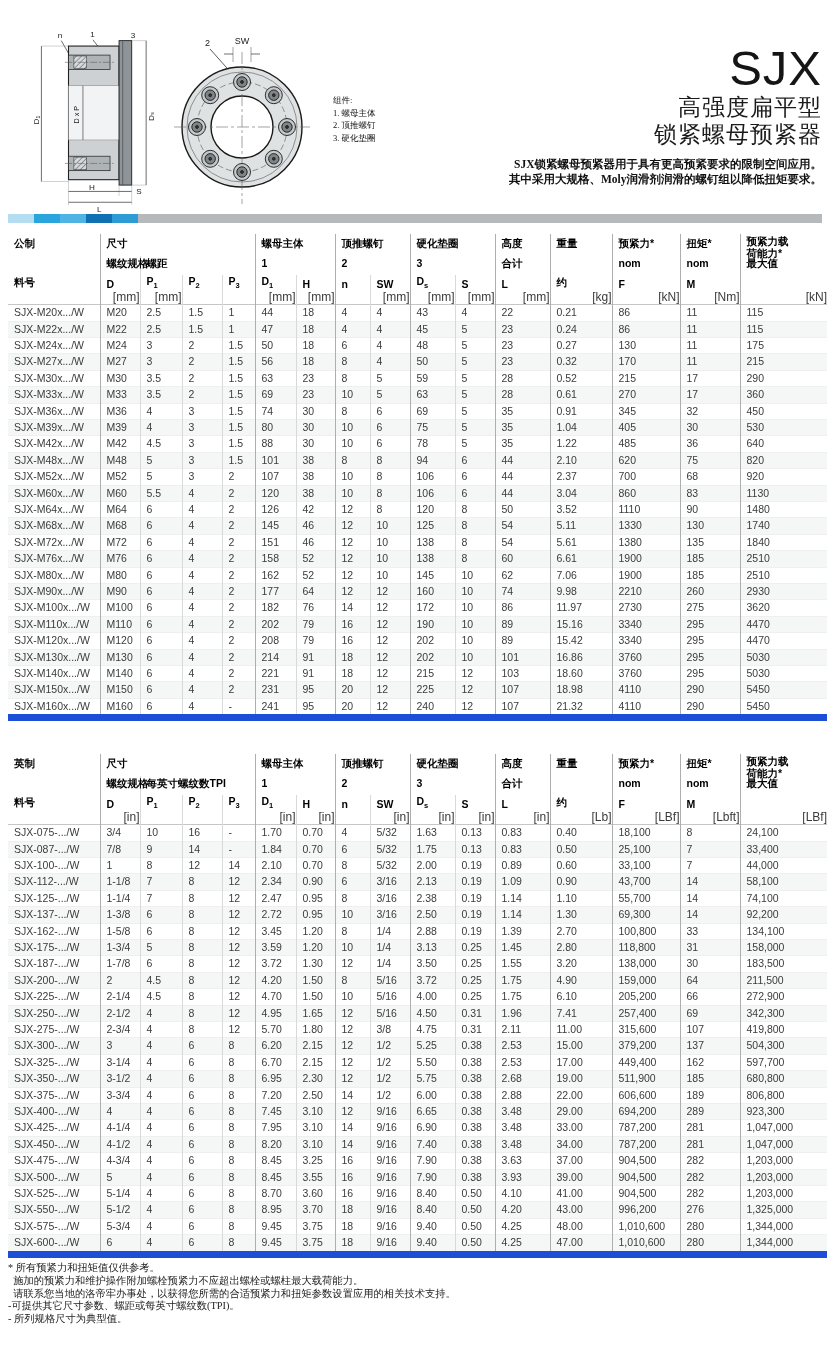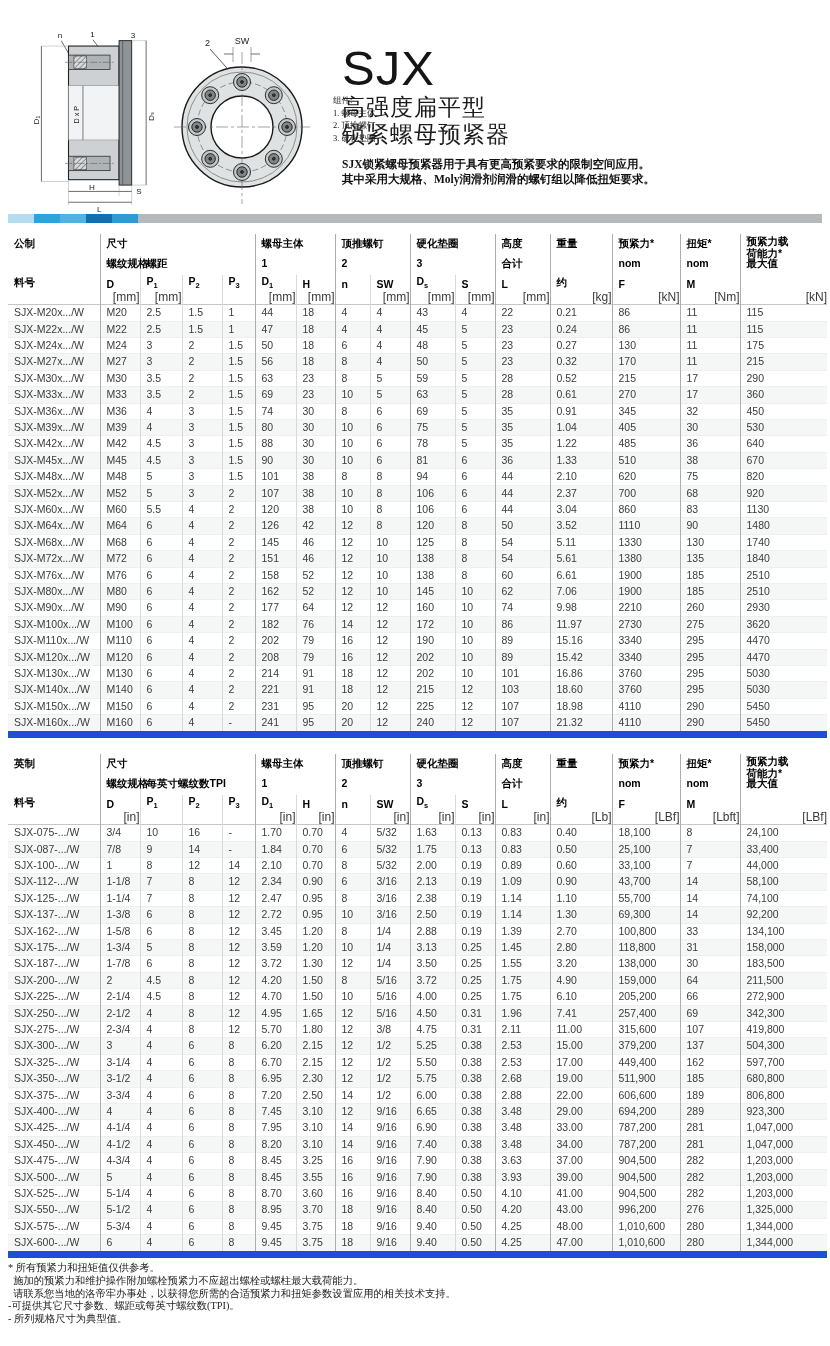--- a/index.html
+++ b/index.html
@@ -6,21 +6,21 @@
   body{width:830px;height:1346px;position:relative;font-family:"Liberation Sans","DejaVu Sans",sans-serif;color:#1a1a1a;overflow:hidden;}
   #page{position:absolute;inset:0;background:#fff;}
 
   
   .drawing-svg{position:absolute;}
   #section-svg{left:26px;top:28px;}
   #front-svg{left:172px;top:32px;}
   .legend{position:absolute;left:333px;top:94px;font-family:"Liberation Serif","DejaVu Serif",serif;font-size:8.5px;line-height:12.5px;color:#111;}
 
   
-  .title-block{position:absolute;right:8px;top:42px;width:480px;}
+  .title-block{position:absolute;right:8px;top:42px;width:480px;text-align:right;}
   .t-main{font-size:49px;line-height:52px;font-weight:300;letter-spacing:1px;color:#151515;}
   .t-sub{font-size:23px;line-height:27px;font-weight:300;letter-spacing:1px;color:#1b1b1b;}
   .t-desc{margin-top:9px;font-family:"Liberation Serif","DejaVu Serif",serif;font-weight:bold;font-size:11.5px;line-height:15px;color:#111;}
 
   
   .accent-bar{position:absolute;top:214px;left:0;width:830px;height:9px;display:flex;}
   .accent-bar .seg{height:9px;}
   .accent-bar .rest{flex:1;}
 
   
@@ -443,38 +443,20 @@
             <td class="ss">6</td>
             <td class="gs">78</td>
             <td class="ss">5</td>
             <td class="gs">35</td>
             <td class="gs">1.22</td>
             <td class="gs">485</td>
             <td class="gs">36</td>
             <td class="gs">640</td>
           </tr>
           <tr>
-            <td>SJX-M45x.../W</td>
-            <td class="gs">M45</td>
-            <td class="ss">4.5</td>
-            <td class="ss">3</td>
-            <td class="ss">1.5</td>
-            <td class="gs">90</td>
-            <td class="ss">30</td>
-            <td class="gs">10</td>
-            <td class="ss">6</td>
-            <td class="gs">81</td>
-            <td class="ss">6</td>
-            <td class="gs">36</td>
-            <td class="gs">1.33</td>
-            <td class="gs">510</td>
-            <td class="gs">38</td>
-            <td class="gs">670</td>
-          </tr>
-          <tr>
             <td>SJX-M48x.../W</td>
             <td class="gs">M48</td>
             <td class="ss">5</td>
             <td class="ss">3</td>
             <td class="ss">1.5</td>
             <td class="gs">101</td>
             <td class="ss">38</td>
             <td class="gs">8</td>
             <td class="ss">8</td>
             <td class="gs">94</td>

